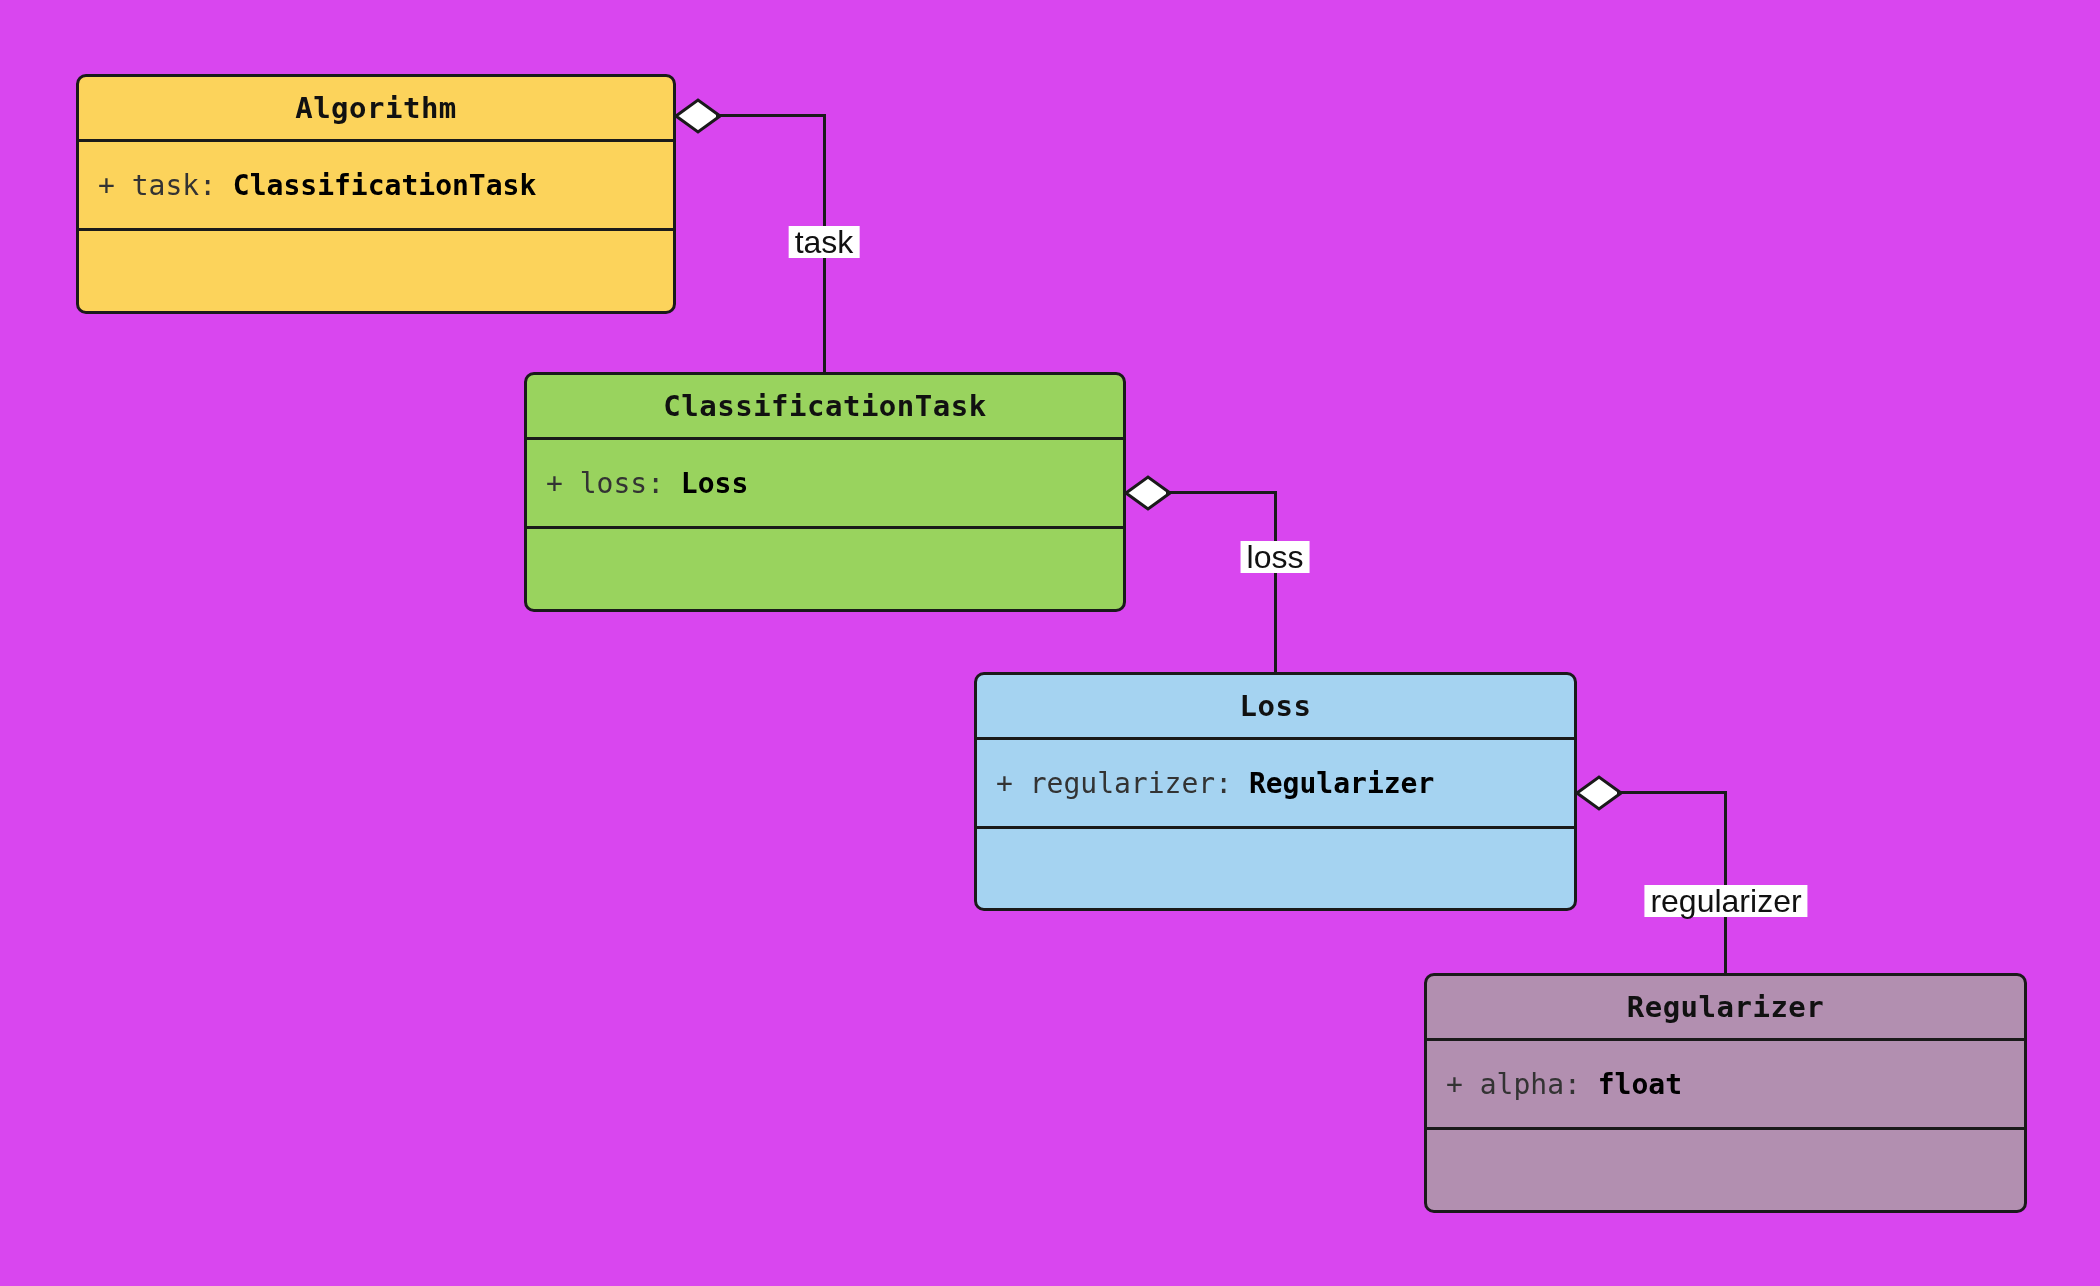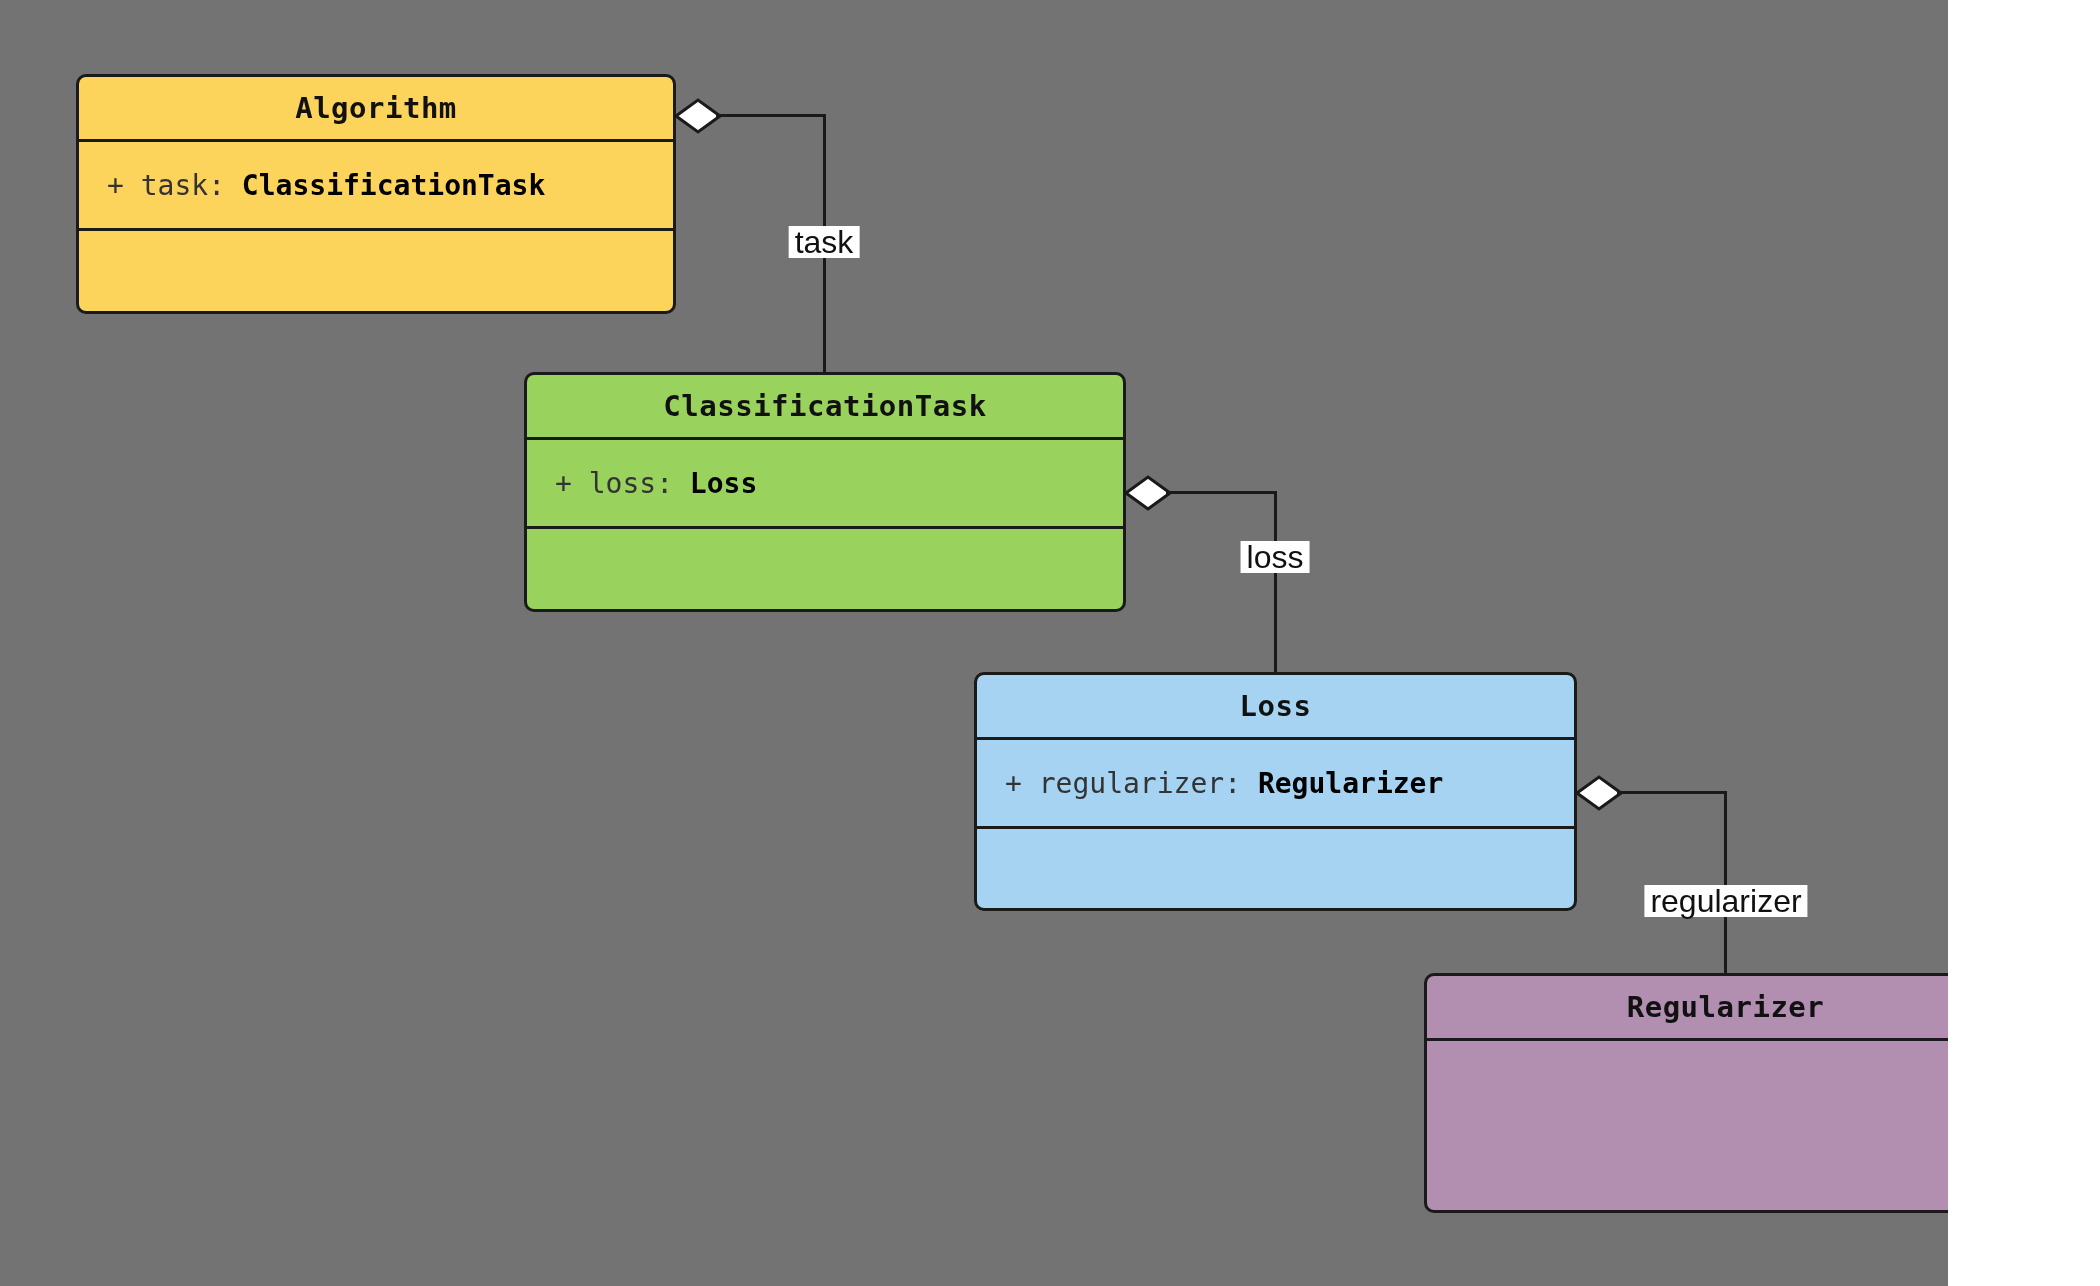--- a/index.html
+++ b/index.html
@@ -1,21 +1,21 @@
 <!DOCTYPE html>
 <html><head>
 <meta charset="utf-8">
 <style>
   * { margin: 0; padding: 0; box-sizing: border-box; }
   html, body { background: #ffffff; }
   .canvas {
     position: relative;
-    width: 1948px;
+    width: 2100px;
     height: 1286px;
-    background: #737373;
+    background: #d946ef;
     overflow: hidden;
     font-family: "DejaVu Sans Mono", monospace;
   }
 
   
   .uml-class {
     position: absolute;
     border: 3px solid #1a1a1a;
     border-radius: 10px;
     overflow: hidden;
@@ -31,21 +31,21 @@
     font-weight: bold;
     font-size: 29px;
     color: #111;
     letter-spacing: 0.5px;
   }
   .uml-attrs {
     height: 89px;
     border-bottom: 3px solid #1a1a1a;
     display: flex;
     align-items: center;
-    padding-left: 28px;
+    padding-left: 19px;
     font-size: 28px;
     white-space: pre;
   }
   .attr-prefix { color: #333; }
   .attr-type { color: #000; font-weight: bold; }
   .uml-methods { flex: 1; }
 
   
   #class-algorithm           { left: 76px;   top: 74px;  width: 600px; height: 240px; }
   #class-classification-task { left: 524px;  top: 372px; width: 602px; height: 240px; }
@@ -131,16 +131,19 @@
 
   <svg class="diamond" id="edge-reg-diamond" width="48" height="36" viewBox="0 0 48 36">
     <polygon points="2,18 24,2 46,18 24,34" fill="#ffffff" stroke="#1a1a1a" stroke-width="3"></polygon>
   </svg>
   <div class="edge-h" id="edge-reg-h"></div>
   <div class="edge-v" id="edge-reg-v"></div>
   <span class="edge-label" id="edge-reg-label">regularizer</span>
 
   <div class="uml-class" id="class-regularizer" style="background-color: rgb(178, 143, 176);">
     <div class="uml-header">Regularizer</div>
+    <div class="uml-attrs">
+      <span class="attr-prefix">+ alpha: </span><span class="attr-type">float</span>
+    </div>
     <div class="uml-methods"></div>
   </div>
 
 </div>
 
 </body></html>

